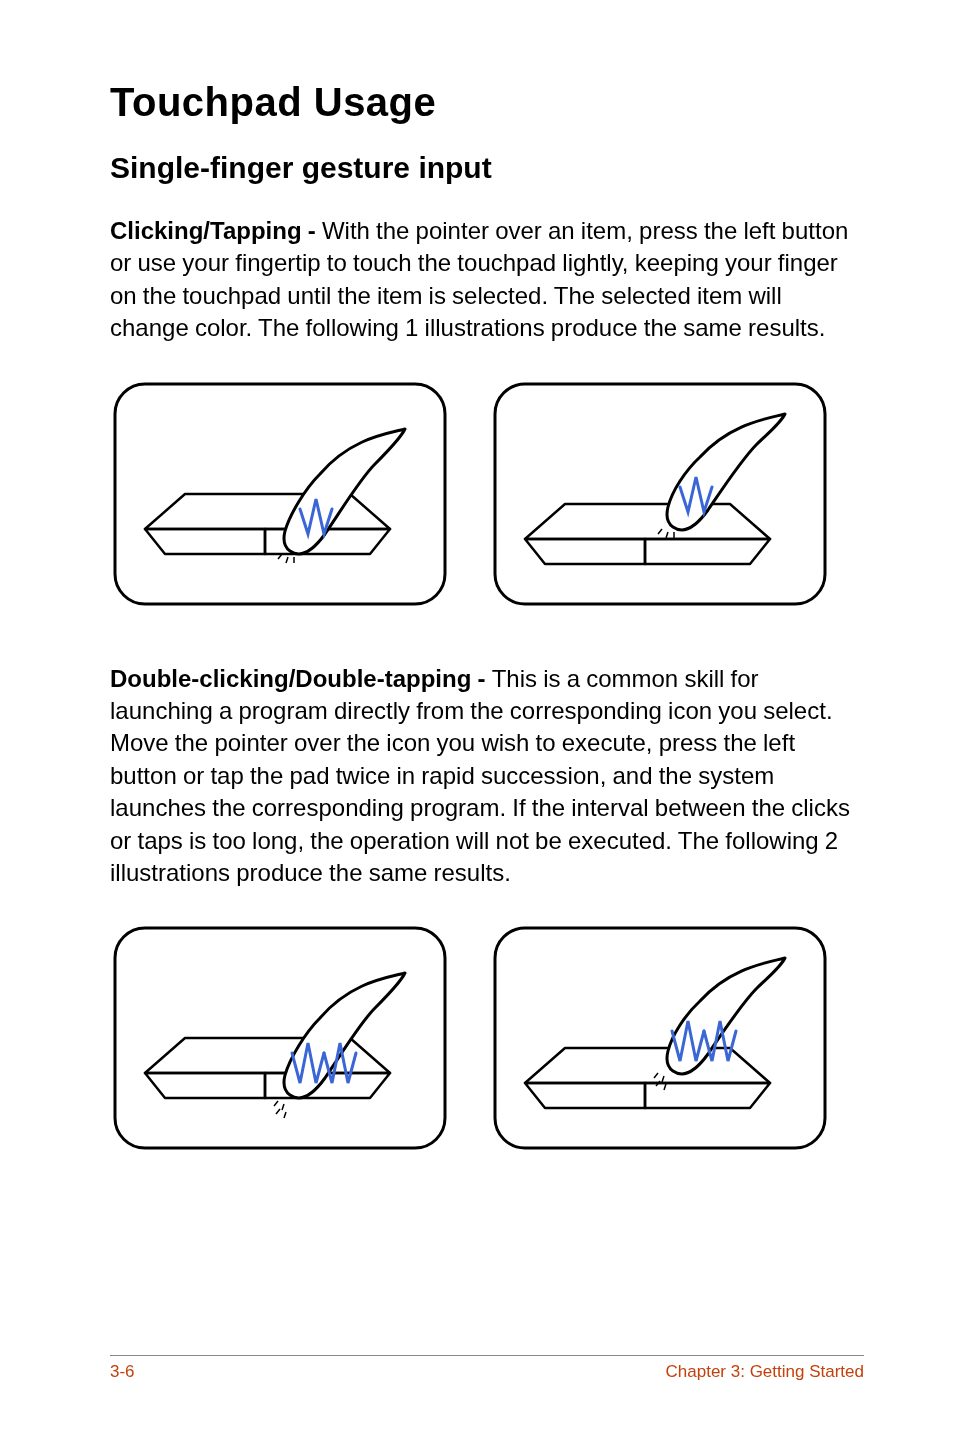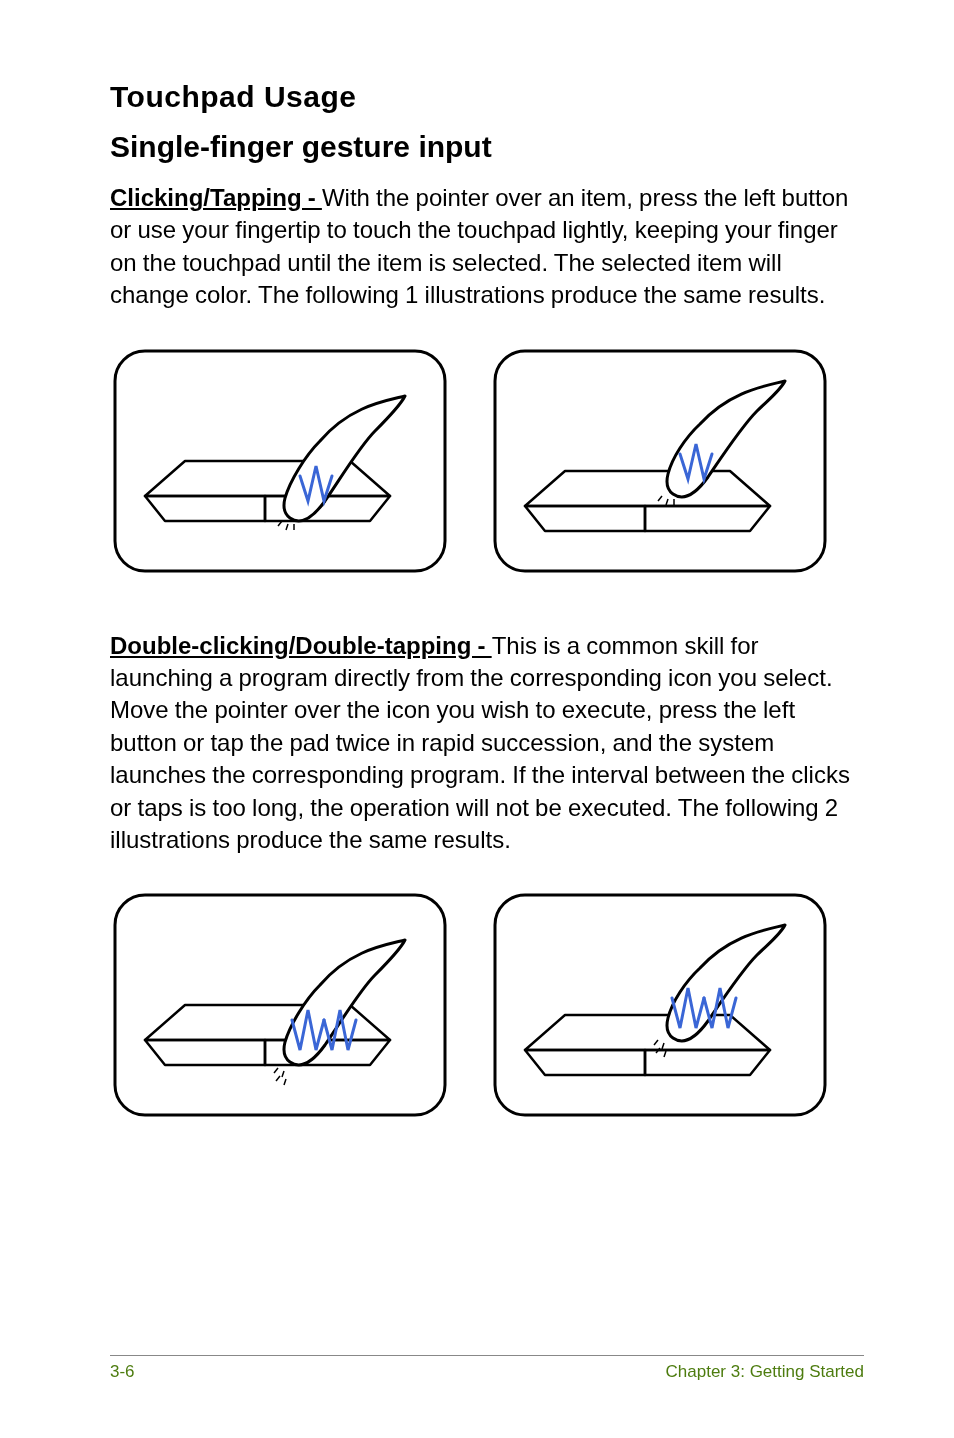--- a/index.html
+++ b/index.html
@@ -11,41 +11,40 @@
     width: 954px;
     height: 1438px;
     background: #ffffff;
     font-family: "Segoe UI", "Helvetica Neue", Arial, sans-serif;
     color: #000;
     padding: 80px 90px 40px 110px;
     position: relative;
   }
   h1 {
     font-family: Arial, "Helvetica Neue", sans-serif;
-    font-size: 30px;
+    font-size: 40px;
     font-weight: 900;
-    margin-bottom: 16px;
+    margin-bottom: 26px;
     letter-spacing: 0.5px;
   }
   h2 {
     font-family: "Segoe UI", "Helvetica Neue", Arial, sans-serif;
     font-size: 30px;
     font-weight: 700;
-    margin-bottom: 18px;
+    margin-bottom: 30px;
   }
   p.body {
     font-family: "Segoe UI", "Helvetica Neue", Arial, sans-serif;
     font-size: 24px;
     line-height: 1.35;
     margin-bottom: 34px;
     word-spacing: -0.5px;
   }
   p.body .lead {
     font-weight: 700;
-    text-decoration: underline;
   }
   .illus-row {
     display: flex;
     gap: 40px;
     margin-bottom: 54px;
   }
   .illus {
     width: 340px;
     height: 230px;
   }
@@ -57,21 +56,21 @@
   }
   .footer-line {
     border: none;
     border-top: 1px solid #888;
     margin-bottom: 6px;
   }
   .footer-text {
     display: flex;
     justify-content: space-between;
     font-size: 17px;
-    color: #4d7c0f;
+    color: #c2410c;
   }
 </style>
 </head>
 <body>
 
 <h1>Touchpad Usage</h1>
 <h2>Single-finger gesture input</h2>
 
 <p class="body">
   <span class="lead">Clicking/Tapping - </span><span>With the pointer over an item, press the left button or use your fingertip to touch the touchpad lightly, keeping your finger on the touchpad until the item is selected. The selected item will change color. The following 1 illustrations produce the same results.</span>

